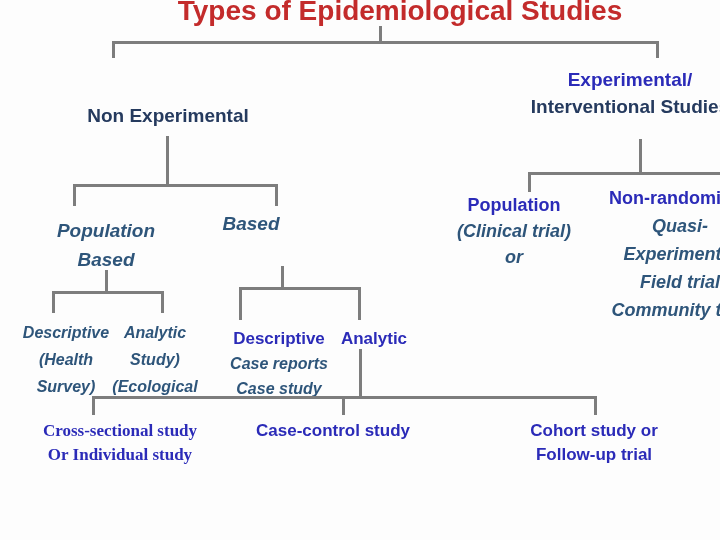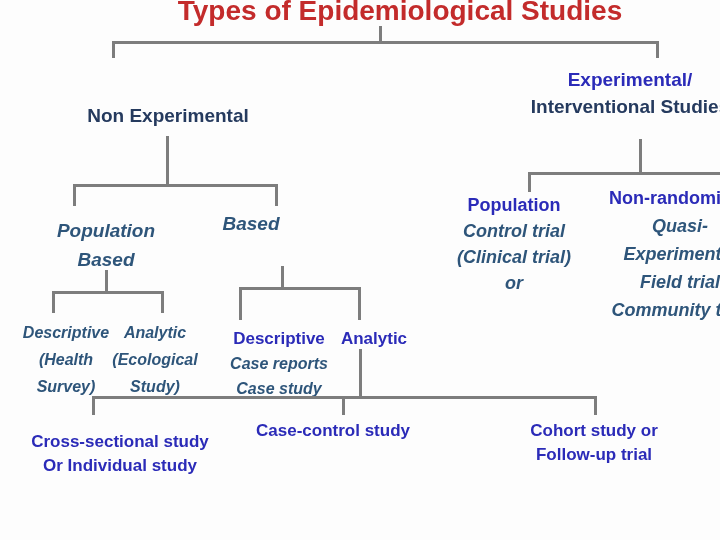--- a/index.html
+++ b/index.html
@@ -71,21 +71,20 @@
   <div class="node mid t-steel" style="left:161px; top:209px; width:180px;">
     <div>Based</div>
   </div>
 
   <div class="seg" style="left:639px; top:139px; width:3px; height:36px;"></div>
   <div class="seg" style="left:528px; top:172px; width:192px; height:3px;"></div>
   <div class="seg" style="left:528px; top:172px; width:3px; height:20px;"></div>
 
   <div class="node quad" style="left:424px; top:192px; width:180px;">
     <div class="t-blue">Population</div>
-    <div class="t-steel">Control trial</div>
     <div class="t-steel">(Clinical trial)</div>
     <div class="t-steel">or</div>
   </div>
 
   <div class="node quin" style="left:560px; top:184px; width:240px;">
     <div class="t-blue">Non-randomized</div>
     <div class="t-steel">Quasi-</div>
     <div class="t-steel">Experimental</div>
     <div class="t-steel">Field trial</div>
     <div class="t-steel">Community trial</div>
@@ -97,22 +96,22 @@
   <div class="seg" style="left:161px; top:291px; width:3px; height:22px;"></div>
 
   <div class="node sm t-steel" style="left:6px; top:319px; width:120px;">
     <div>Descriptive</div>
     <div>(Health</div>
     <div>Survey)</div>
   </div>
 
   <div class="node sm t-steel" style="left:95px; top:319px; width:120px;">
     <div>Analytic</div>
+    <div>Study)</div>
     <div>(Ecological</div>
-    <div>Study)</div>
   </div>
 
   <div class="seg" style="left:281px; top:266px; width:3px; height:23px;"></div>
   <div class="seg" style="left:239px; top:287px; width:122px; height:3px;"></div>
   <div class="seg" style="left:239px; top:287px; width:3px; height:33px;"></div>
   <div class="seg" style="left:358px; top:287px; width:3px; height:33px;"></div>
   <div class="seg" style="left:359px; top:349px; width:3px; height:50px;"></div>
 
   <div class="node smc" style="left:217px; top:326px; width:124px;">
     <div class="t-blue first">Descriptive</div>
@@ -122,21 +121,21 @@
 
   <div class="node smc" style="left:314px; top:326px; width:120px;">
     <div class="t-blue first">Analytic</div>
   </div>
 
   <div class="seg" style="left:92px; top:396px; width:505px; height:3px;"></div>
   <div class="seg" style="left:92px; top:396px; width:3px; height:19px;"></div>
   <div class="seg" style="left:342px; top:396px; width:3px; height:19px;"></div>
   <div class="seg" style="left:594px; top:396px; width:3px; height:19px;"></div>
 
-  <div class="node bot t-blue" style="left:10px; top:430px; width:220px;">
+  <div class="node bot t-blue" style="left:10px; top:419px; width:220px;font-family:Liberation Serif, serif;">
     <div>Cross-sectional study</div>
     <div>Or Individual study</div>
   </div>
 
   <div class="node bot t-blue" style="left:223px; top:419px; width:220px;">
     <div>Case-control study</div>
   </div>
 
   <div class="node bot t-blue" style="left:484px; top:419px; width:220px;">
     <div>Cohort study or</div>

